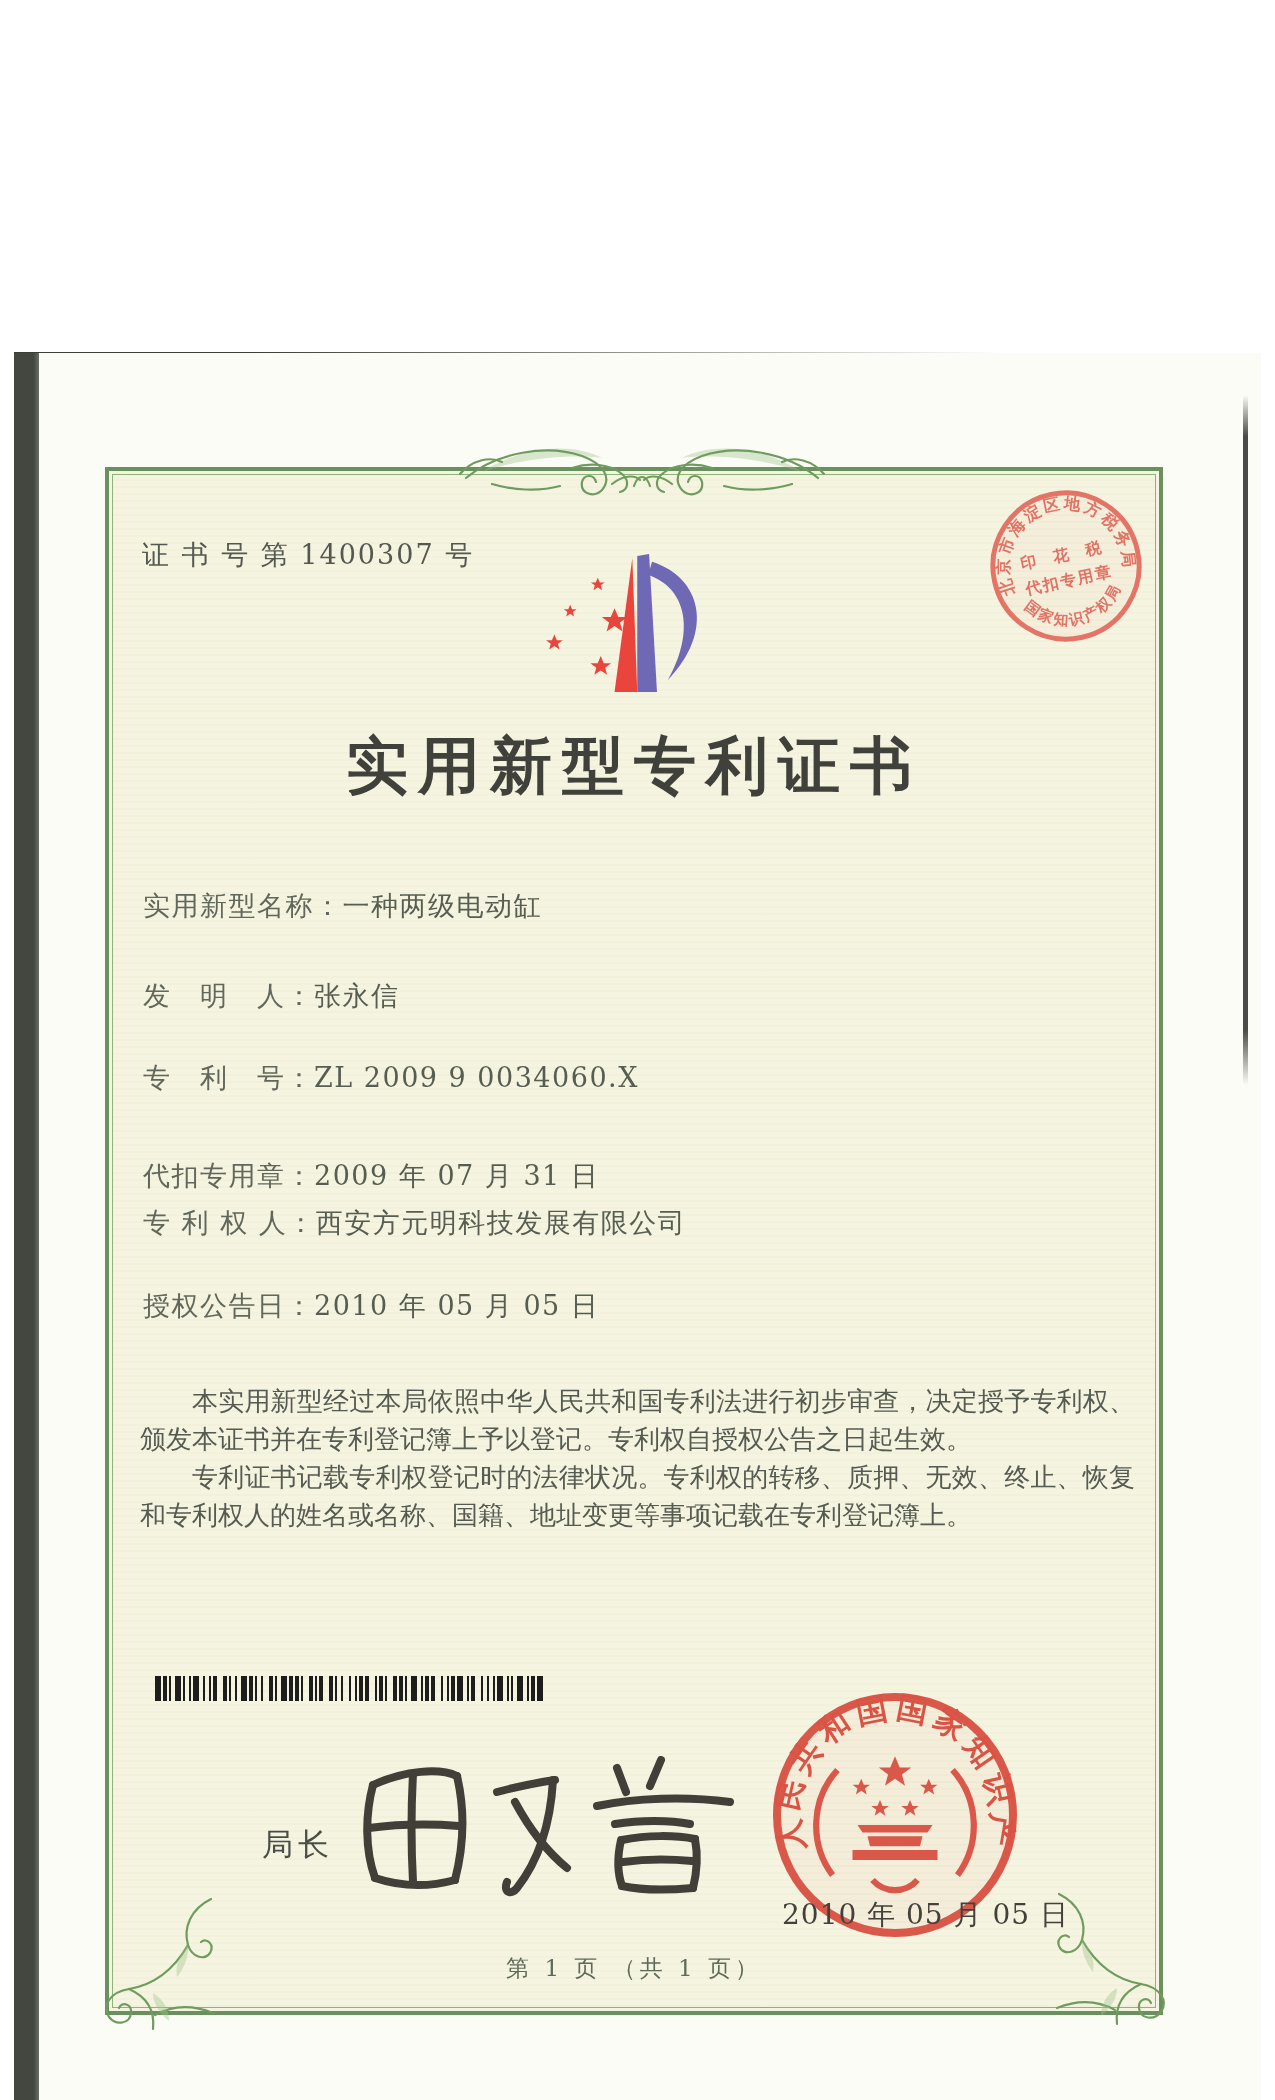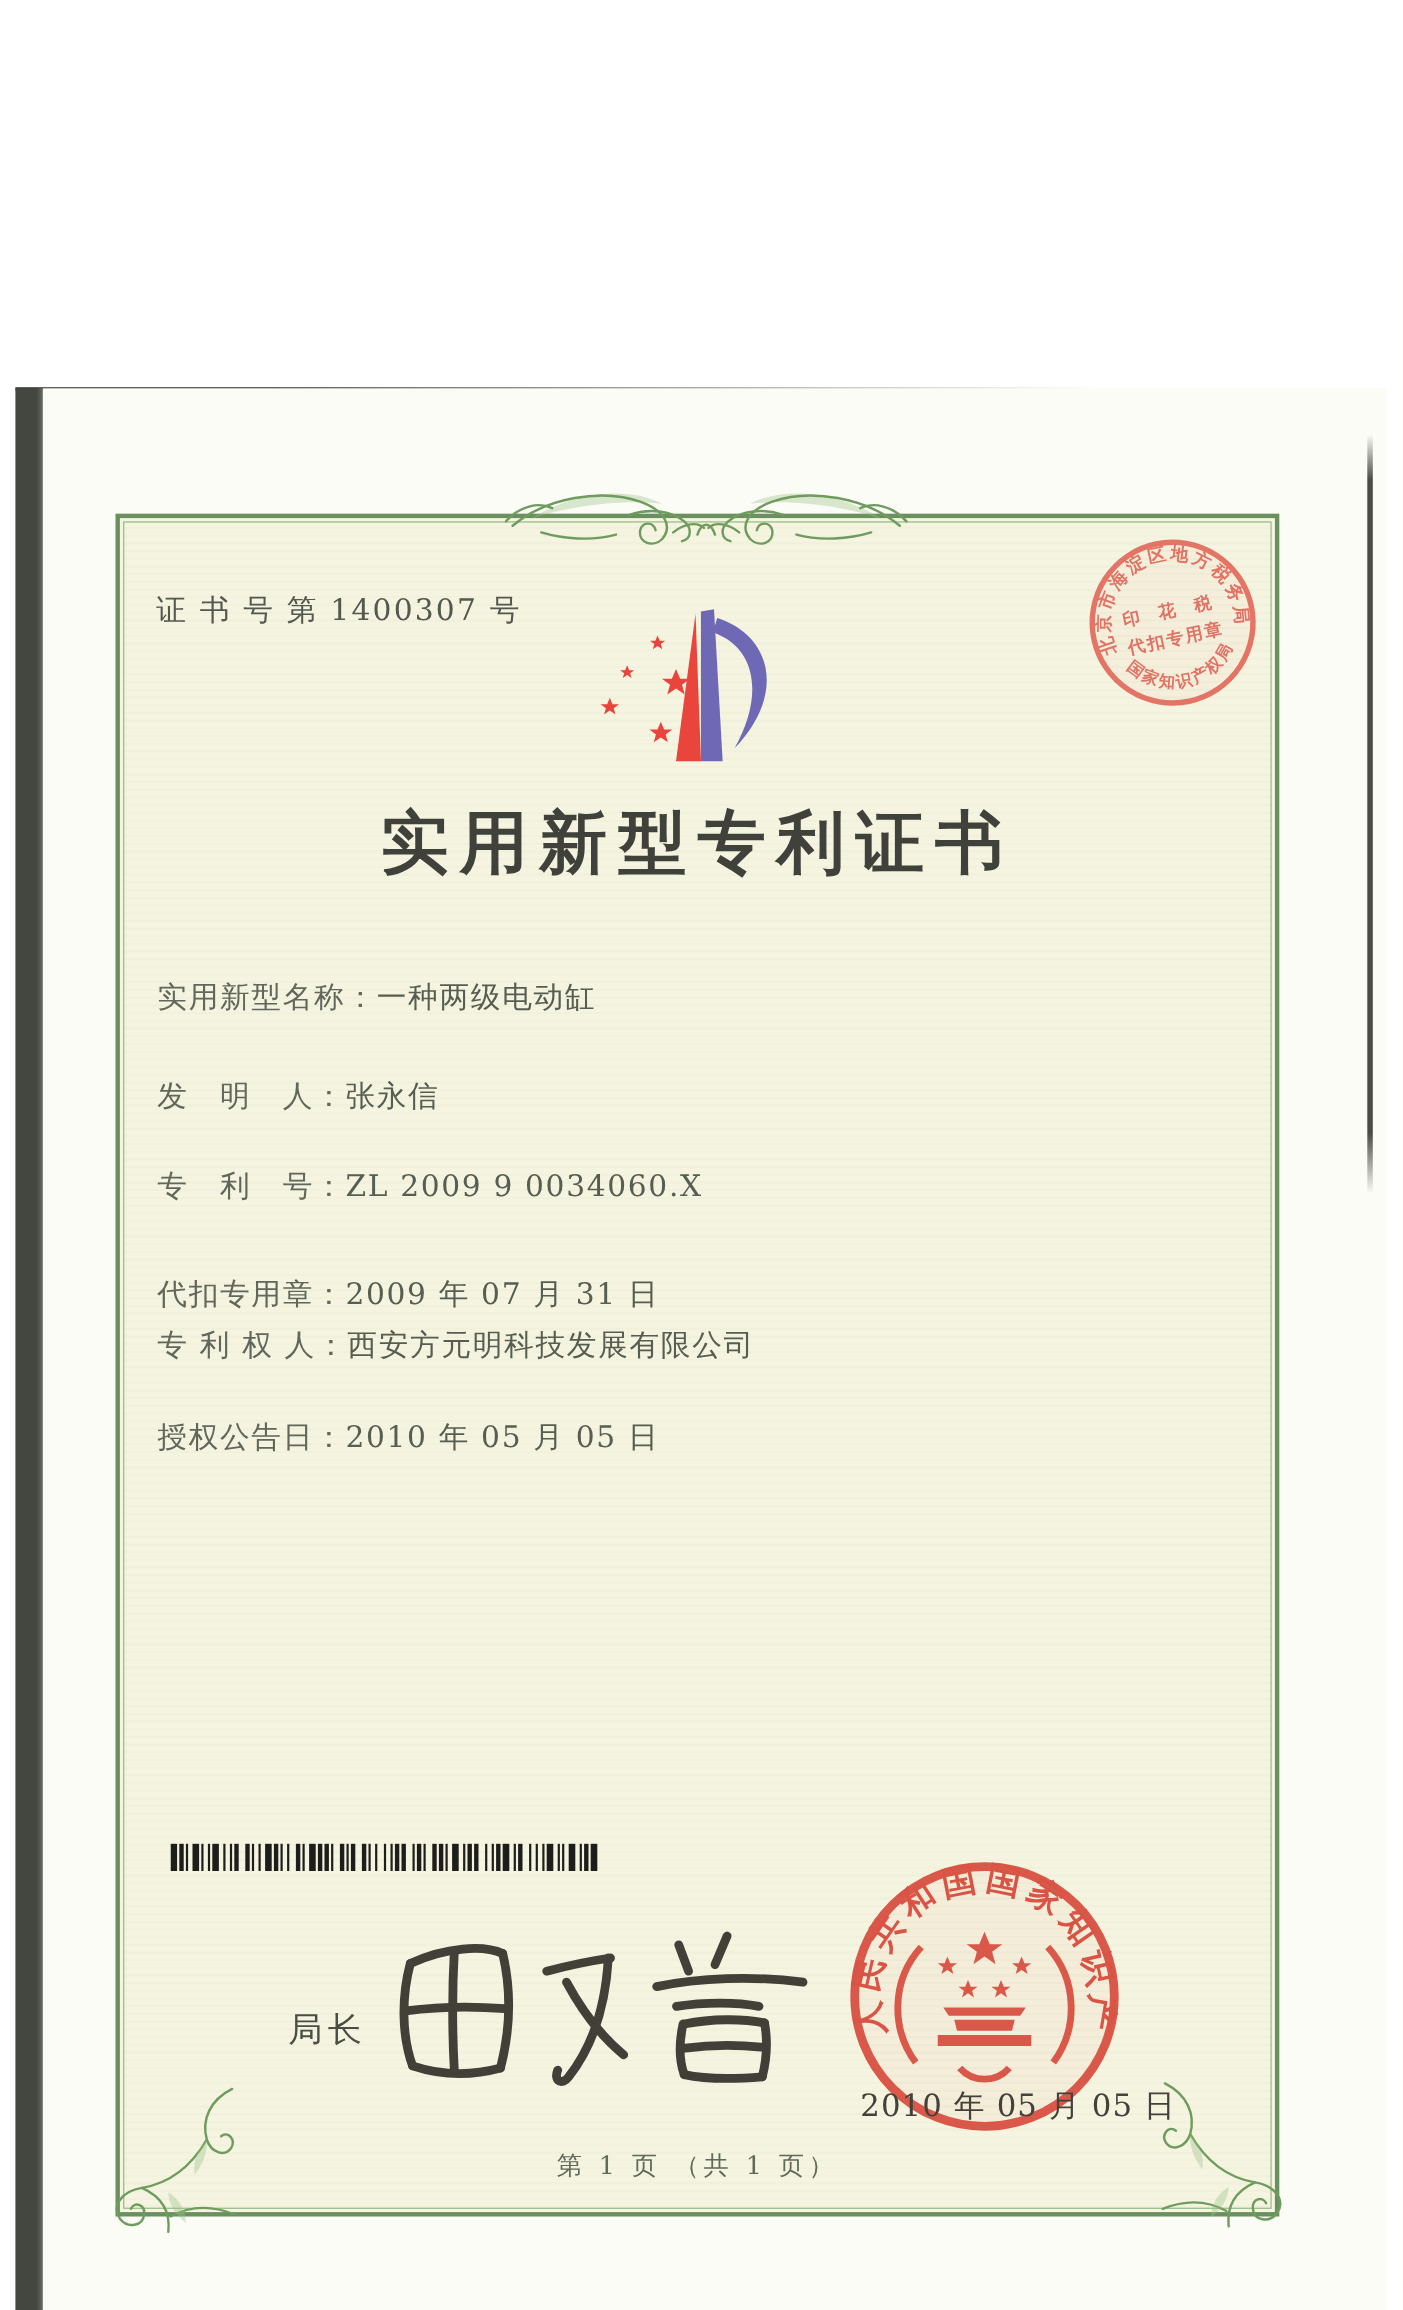--- a/index.html
+++ b/index.html
@@ -148,20 +148,22 @@
   <span class="lbl">代扣专用章：</span><span class="val">2009 年 07 月 31 日</span>
 </div>
 <div class="abs field" style="top:1205px">
   <span class="lbl">专 利 权 人：</span><span class="val">西安方元明科技发展有限公司</span>
 </div>
 <div class="abs field" style="top:1288px">
   <span class="lbl">授权公告日：</span><span class="val">2010 年 05 月 05 日</span>
 </div>
 
 <div class="abs" id="body-text">
+  <p>本实用新型经过本局依照中华人民共和国专利法进行初步审查，决定授予专利权、颁发本证书并在专利登记簿上予以登记。专利权自授权公告之日起生效。</p>
+  <p>专利证书记载专利权登记时的法律状况。专利权的转移、质押、无效、终止、恢复和专利权人的姓名或名称、国籍、地址变更等事项记载在专利登记簿上。</p>
 </div>
 
 <div class="abs" id="barcode">
     <div style="width: 6px; background: rgb(29, 29, 27);"></div>
     <div style="width: 2px; background: transparent;"></div>
     <div style="width: 4px; background: rgb(29, 29, 27);"></div>
     <div style="width: 2px; background: transparent;"></div>
     <div style="width: 2px; background: rgb(29, 29, 27);"></div>
     <div style="width: 4px; background: transparent;"></div>
     <div style="width: 6px; background: rgb(29, 29, 27);"></div>

